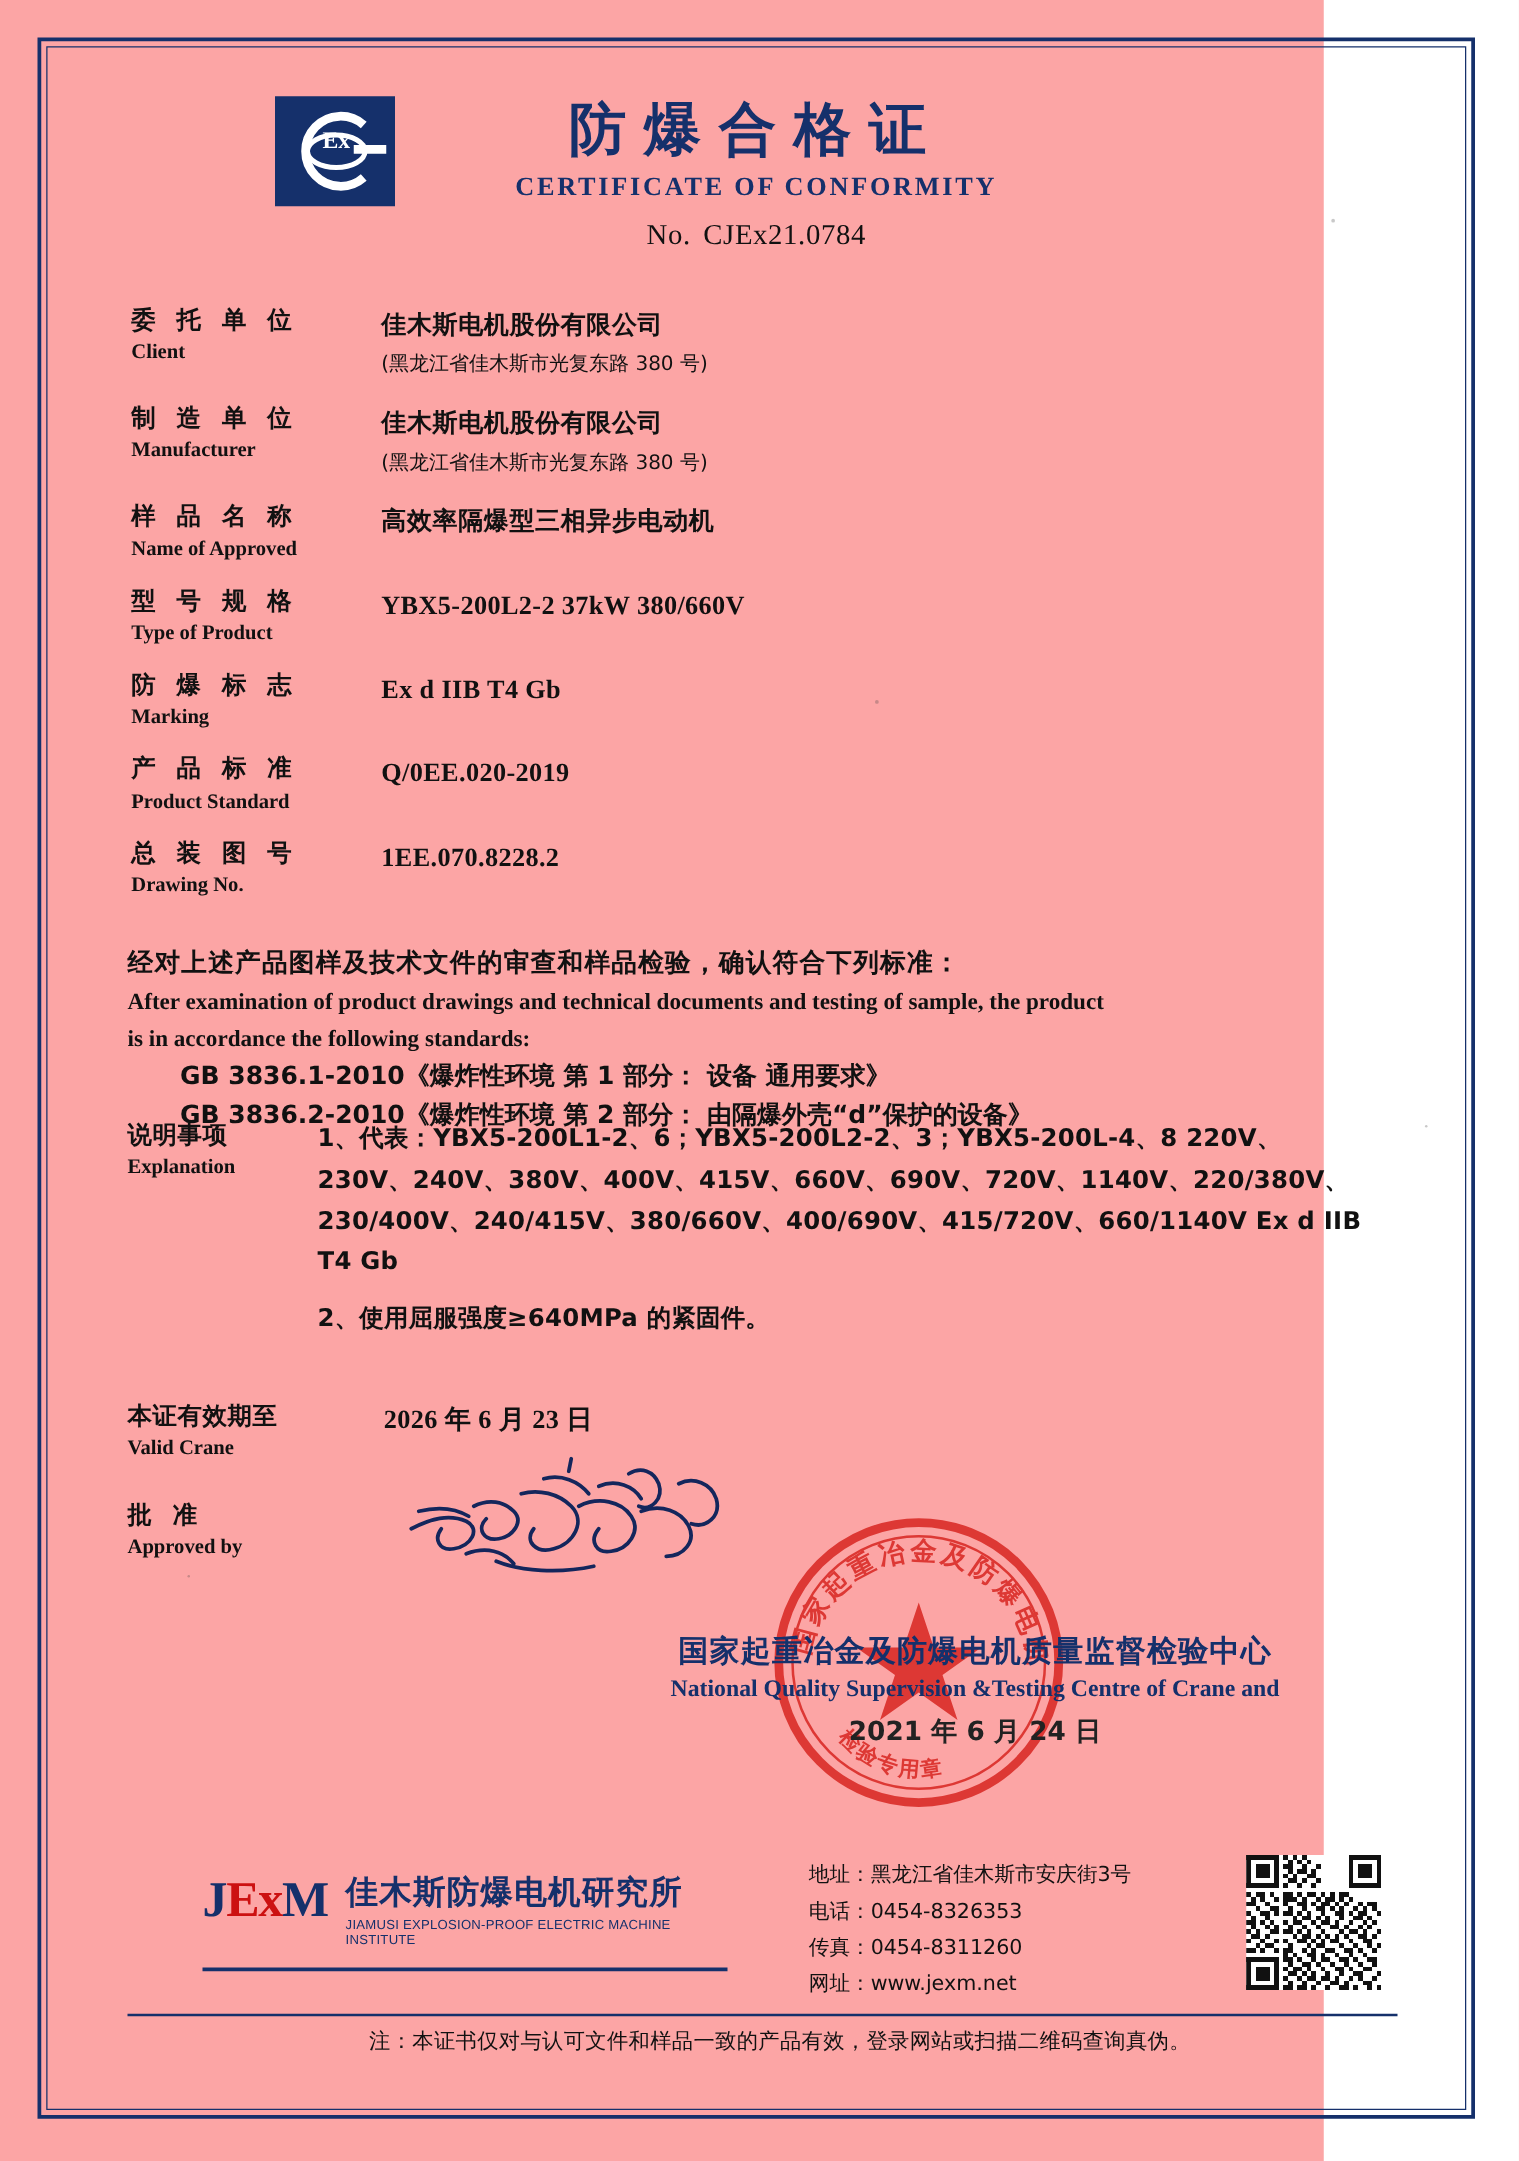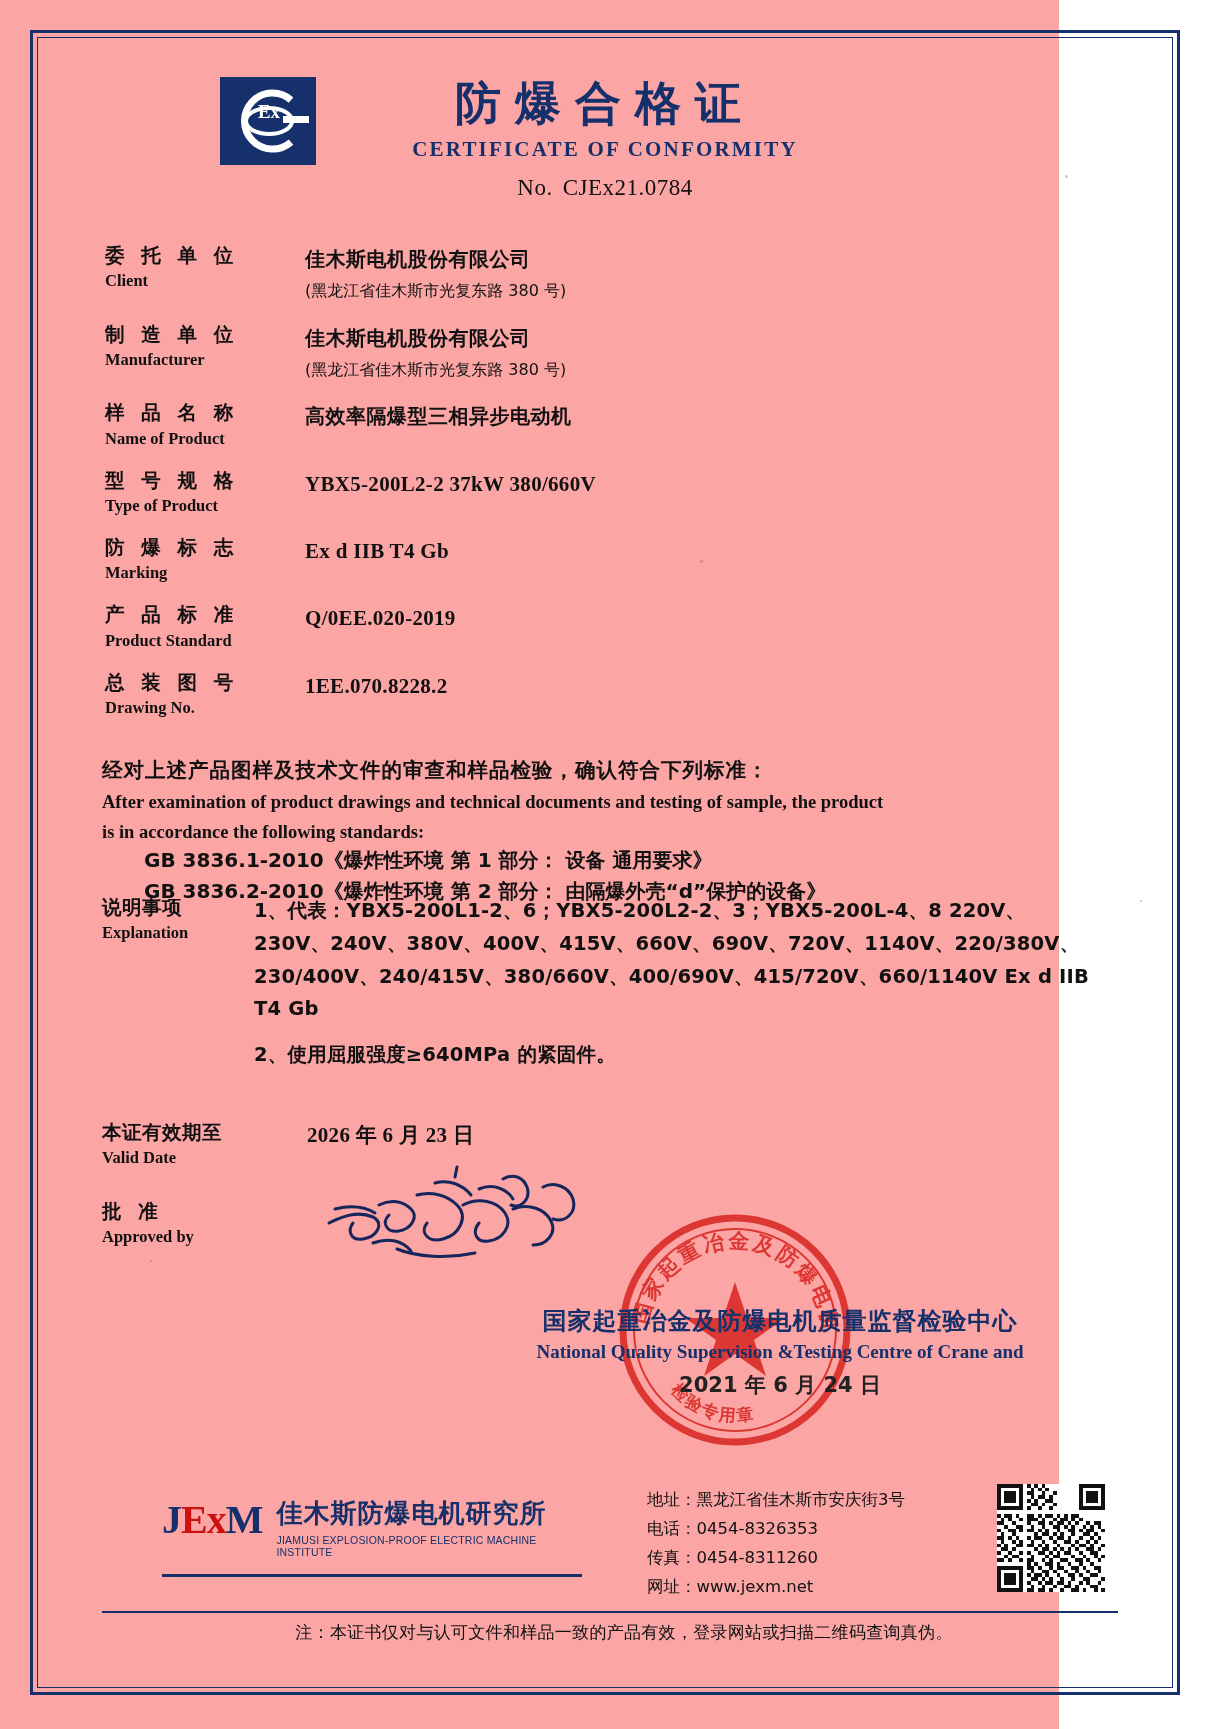--- a/index.html
+++ b/index.html
@@ -434,21 +434,21 @@
         </div>
         <div class="value">
           <span class="v-cn">佳木斯电机股份有限公司</span>
           <span class="v-sub">(黑龙江省佳木斯市光复东路 380 号)</span>
         </div>
       </div>
 
       <div class="row">
         <div class="label">
           <span class="cn">样 品 名 称</span>
-          <span class="en">Name of Product</span>
+          <span class="en">Name of Approved</span>
         </div>
         <div class="value">
           <span class="v-cn">高效率隔爆型三相异步电动机</span>
         </div>
       </div>
 
       <div class="row">
         <div class="label">
           <span class="cn">型 号 规 格</span>
           <span class="en">Type of Product</span>
@@ -508,21 +508,21 @@
         <div class="ex-line">230V、240V、380V、400V、415V、660V、690V、720V、1140V、220/380V、</div>
         <div class="ex-line">230/400V、240/415V、380/660V、400/690V、415/720V、660/1140V   Ex d IIB</div>
         <div class="ex-line">T4 Gb</div>
         <div class="ex-line ex-line2">2、使用屈服强度≥640MPa 的紧固件。</div>
       </div>
     </div>
 
     <div class="valid">
       <div class="label">
         <span class="cn">本证有效期至</span>
-        <span class="en">Valid Date</span>
+        <span class="en">Valid Crane</span>
       </div>
       <div class="value">
         <span class="v-en">2026 年 6 月 23 日</span>
       </div>
     </div>
 
     <div class="approved">
       <div class="label">
         <span class="cn">批     准</span>
         <span class="en">Approved by</span>

